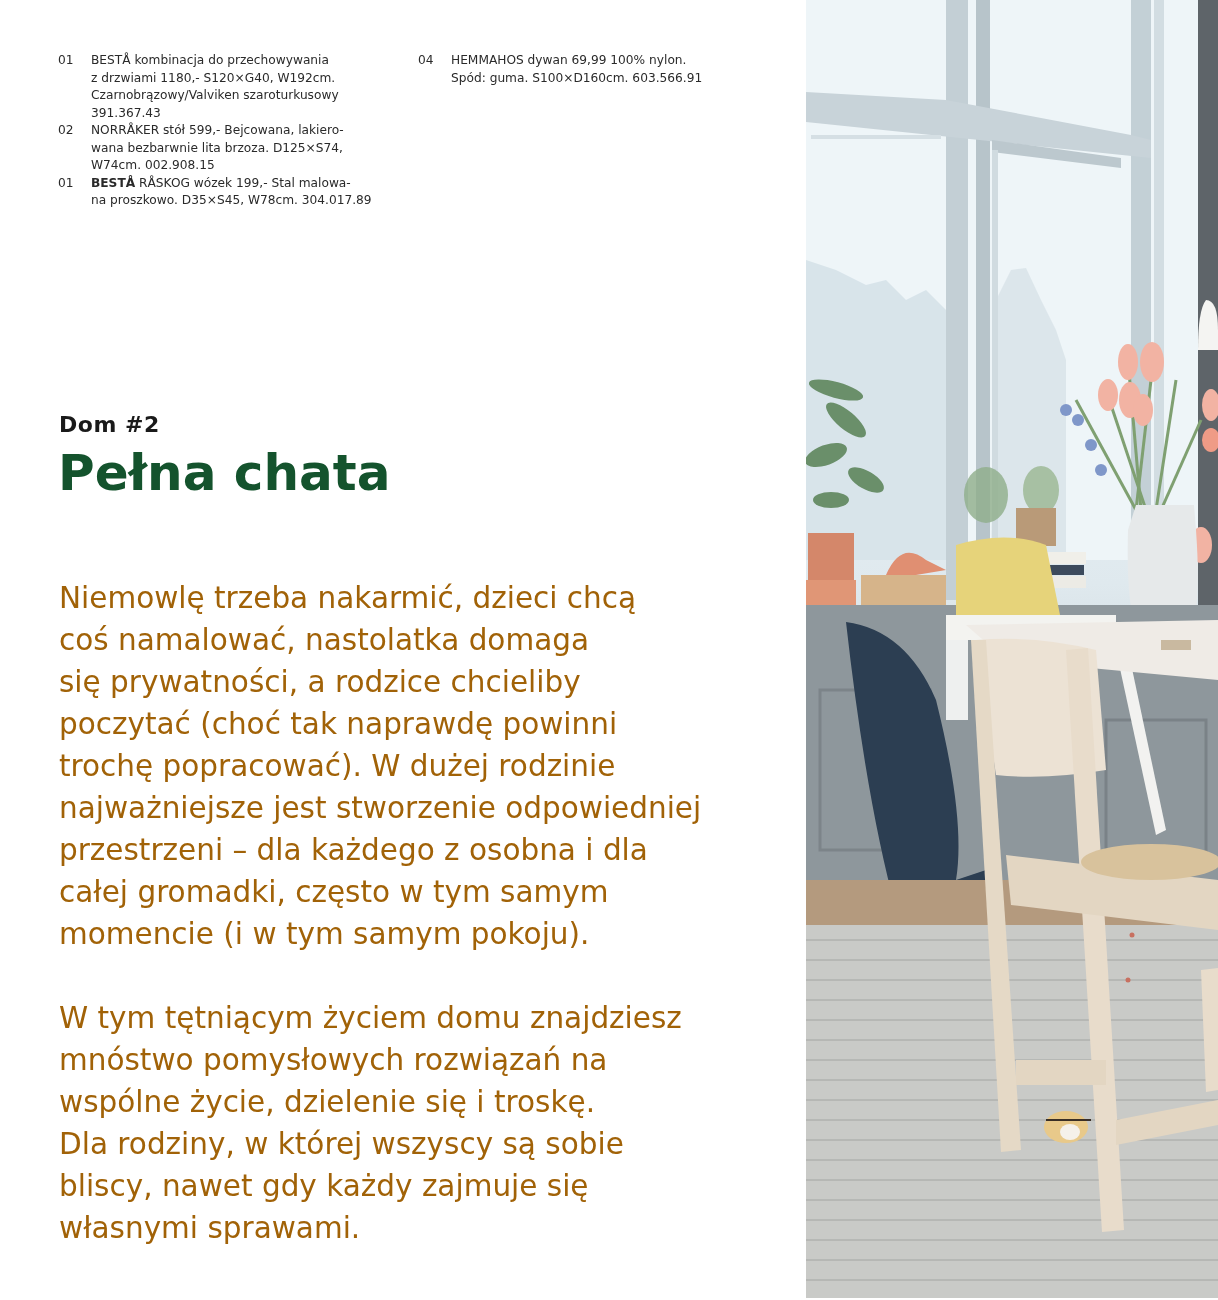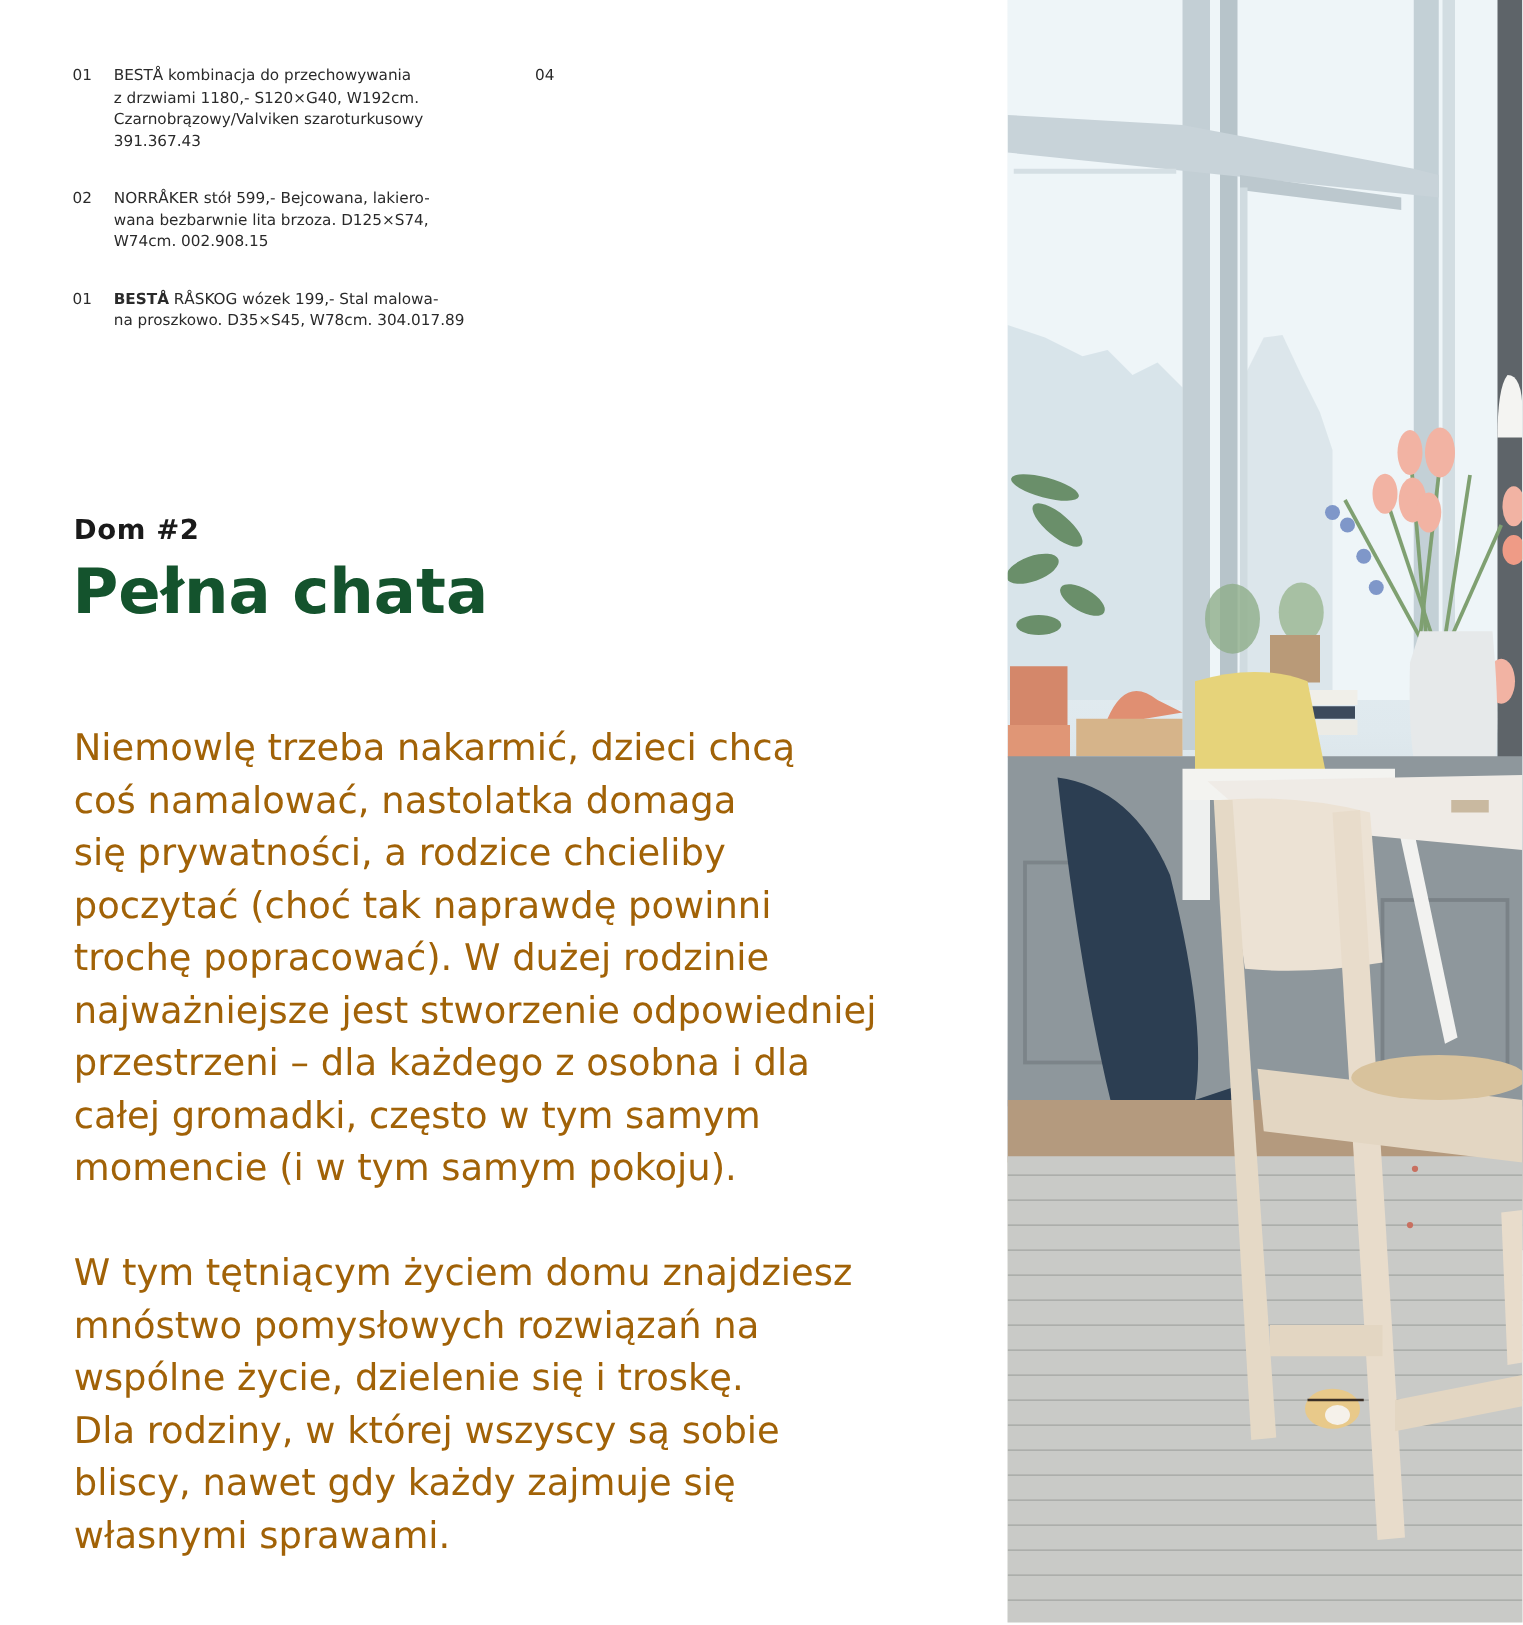--- a/index.html
+++ b/index.html
@@ -19,22 +19,22 @@
       position: absolute;
       top: 52px;
       left: 58px;
       width: 720px;
       display: flex;
       font-size: 12.2px;
       line-height: 17.5px;
       color: #2a2a2a;
     }
     .cap-col { display: flex; flex-direction: column; }
-    .cap-col.left { width: 360px; gap: 28px; }
-    .cap-col.right { width: 320px; margin-left: 10px; }
+    .cap-col.left { width: 360px; }
+    .cap-col.right { width: 320px; }
     .cap-item { display: flex; }
     .cap-num { width: 33px; flex: 0 0 33px; }
     .cap-text { white-space: pre-line; }
     .cap-text b { font-weight: bold; }
 
     .kicker {
       position: absolute;
       left: 59px;
       top: 412px;
       font-size: 22px;
@@ -95,20 +95,22 @@
     </div>
     <div class="cap-item">
       <span class="cap-num">01</span>
       <span class="cap-text"><b>BESTÅ</b><span> RÅSKOG wózek 199,- Stal malowa-
 na proszkowo. D35×S45, W78cm. 304.017.89</span></span>
     </div>
   </div>
   <div class="cap-col right">
     <div class="cap-item">
       <span class="cap-num">04</span>
+      <span class="cap-text">HEMMAHOS dywan 69,99 100% nylon.
+Spód: guma. S100×D160cm. 603.566.91</span>
     </div>
   </div>
 </div>
 
 <div class="kicker">Dom #2</div>
 <h1 class="title" style="margin:0;">Pełna chata</h1>
 
 <div class="body-text p1">Niemowlę trzeba nakarmić, dzieci chcą
 coś namalować, nastolatka domaga
 się prywatności, a rodzice chcieliby

